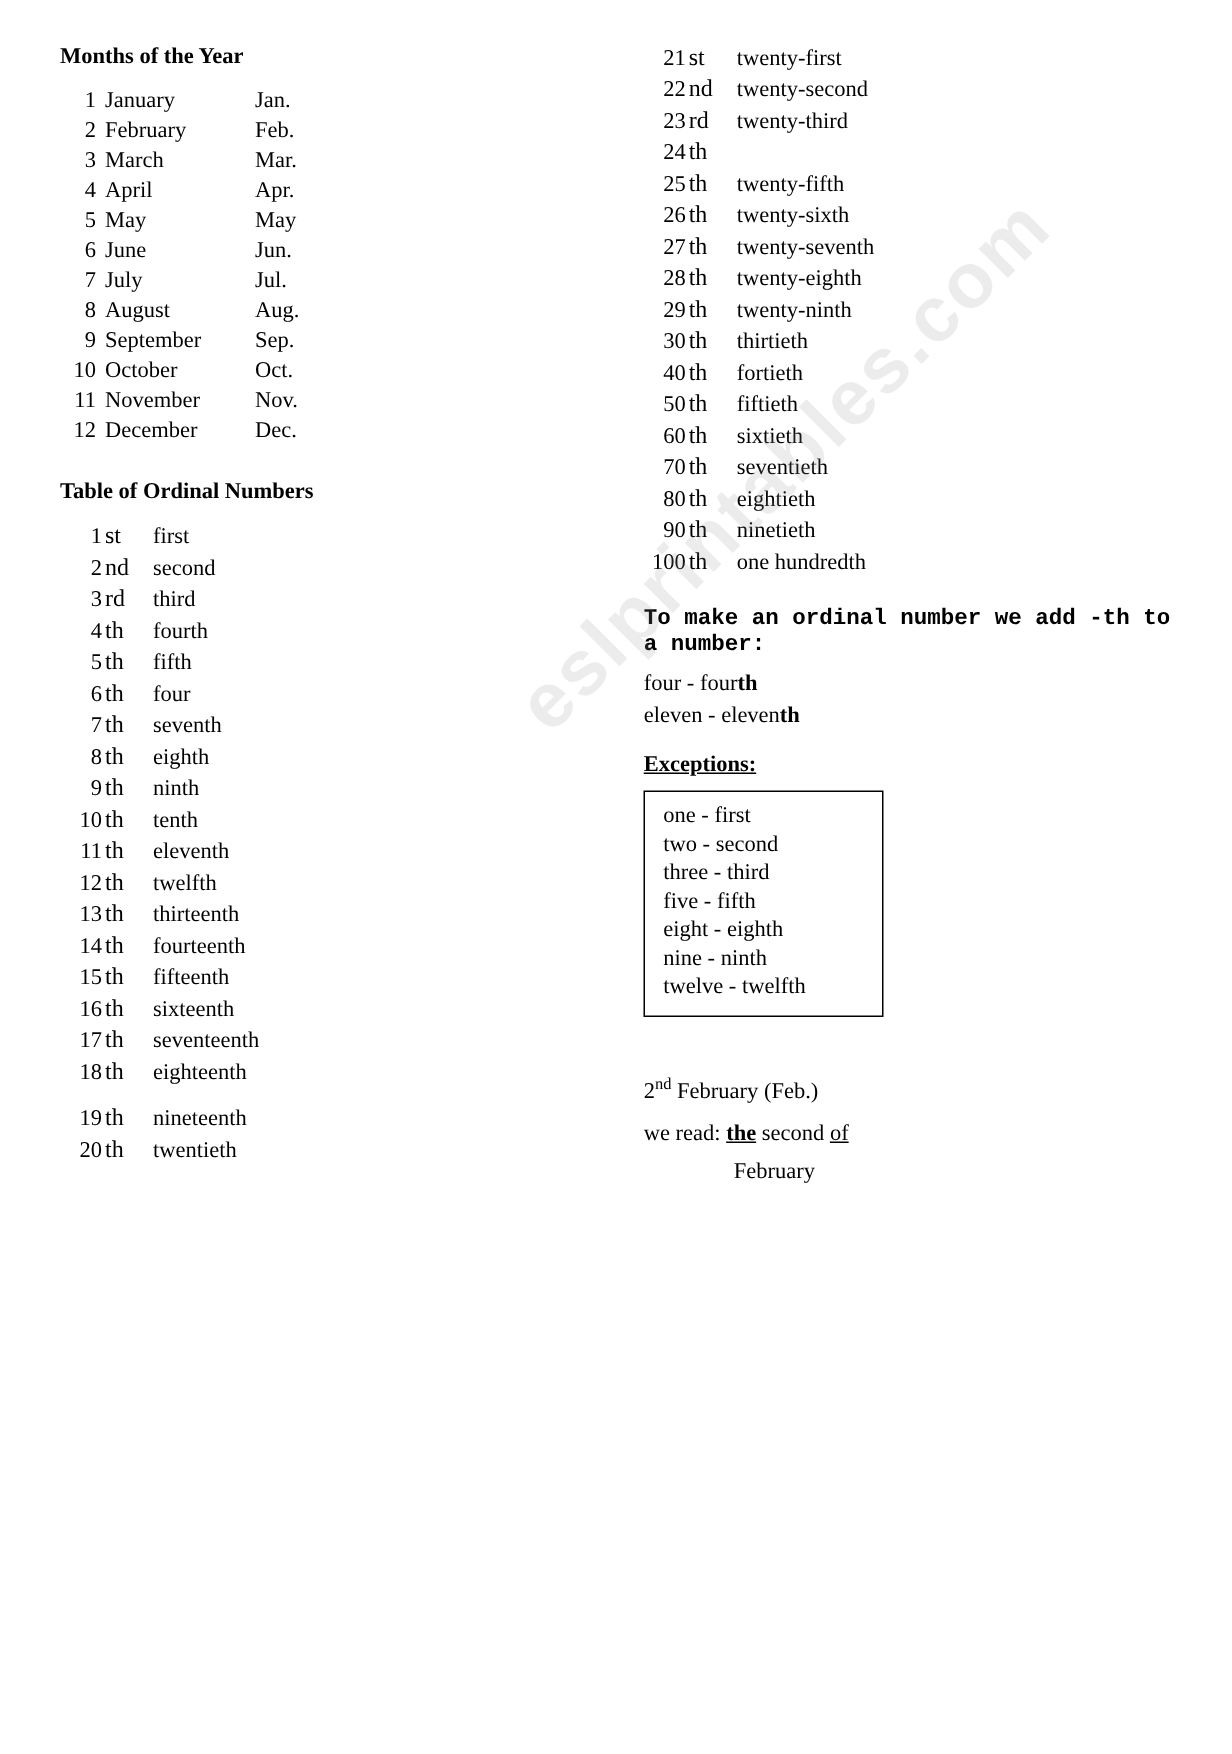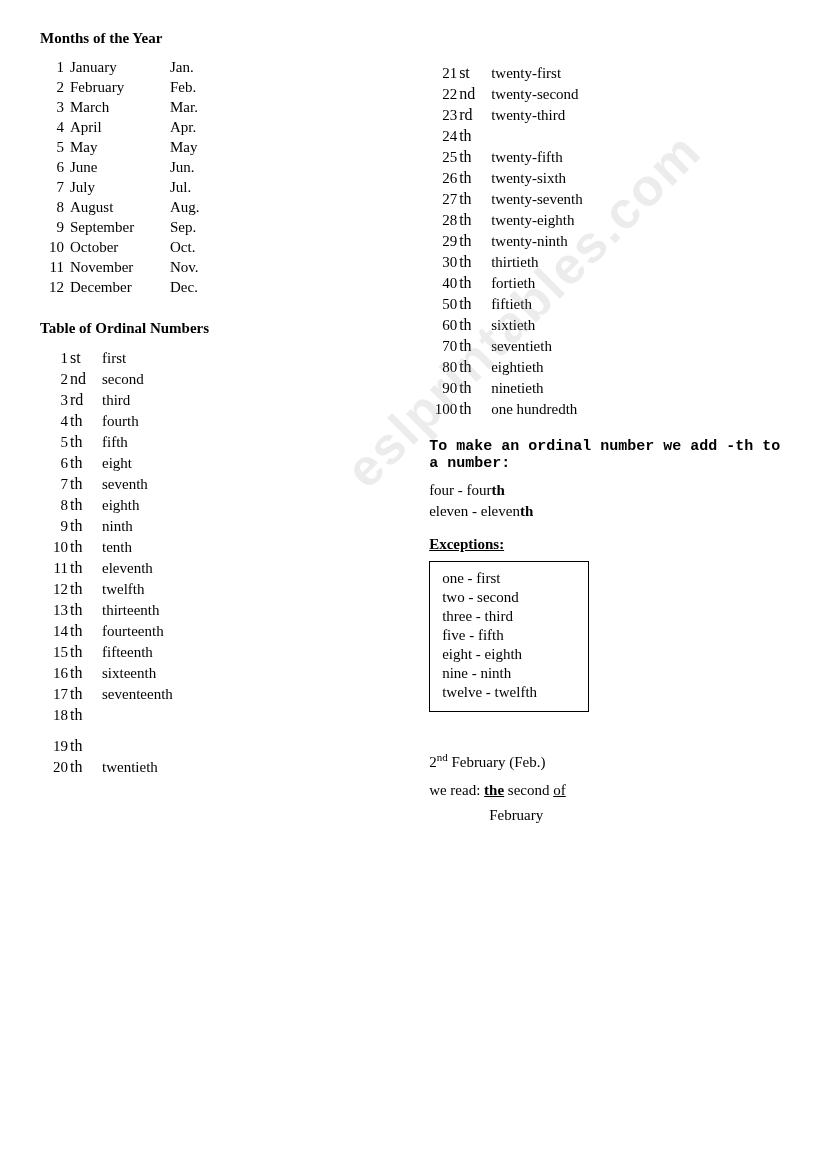--- a/index.html
+++ b/index.html
@@ -18,21 +18,20 @@
       gap: 17px;
       width: 100%;
     }
     .left-col {
       width: 50%;
       padding-right: 20px;
     }
     .right-col {
       width: 50%;
       padding-left: 10px;
-      margin-top: 34px;
     }
     .section-title {
       font-weight: bold;
       margin-bottom: 12px;
       font-size: 15px;
     }
     .months-table {
       margin-bottom: 24px;
     }
     .months-table .row {
@@ -249,21 +248,21 @@
     <span class="ord-word">fourth</span>
   </div>
           <div class="ordinal-row">
     <span class="ord-num">5</span>
     <span class="ord-suffix">th</span>
     <span class="ord-word">fifth</span>
   </div>
           <div class="ordinal-row">
     <span class="ord-num">6</span>
     <span class="ord-suffix">th</span>
-    <span class="ord-word">eight</span>
+    <span class="ord-word">four</span>
   </div>
           <div class="ordinal-row">
     <span class="ord-num">7</span>
     <span class="ord-suffix">th</span>
     <span class="ord-word">seventh</span>
   </div>
           <div class="ordinal-row">
     <span class="ord-num">8</span>
     <span class="ord-suffix">th</span>
     <span class="ord-word">eighth</span>
@@ -309,27 +308,29 @@
     <span class="ord-word">sixteenth</span>
   </div>
           <div class="ordinal-row">
     <span class="ord-num">17</span>
     <span class="ord-suffix">th</span>
     <span class="ord-word">seventeenth</span>
   </div>
           <div class="ordinal-row">
     <span class="ord-num">18</span>
     <span class="ord-suffix">th</span>
+    <span class="ord-word">eighteenth</span>
   </div>
         </div>
       <div class="gap-row"></div>
       <div id="ordinal-rows2">
           <div class="ordinal-row">
     <span class="ord-num">19</span>
     <span class="ord-suffix">th</span>
+    <span class="ord-word">nineteenth</span>
   </div>
           <div class="ordinal-row">
     <span class="ord-num">20</span>
     <span class="ord-suffix">th</span>
     <span class="ord-word">twentieth</span>
   </div>
         </div>
     </div>
   </div>
 

